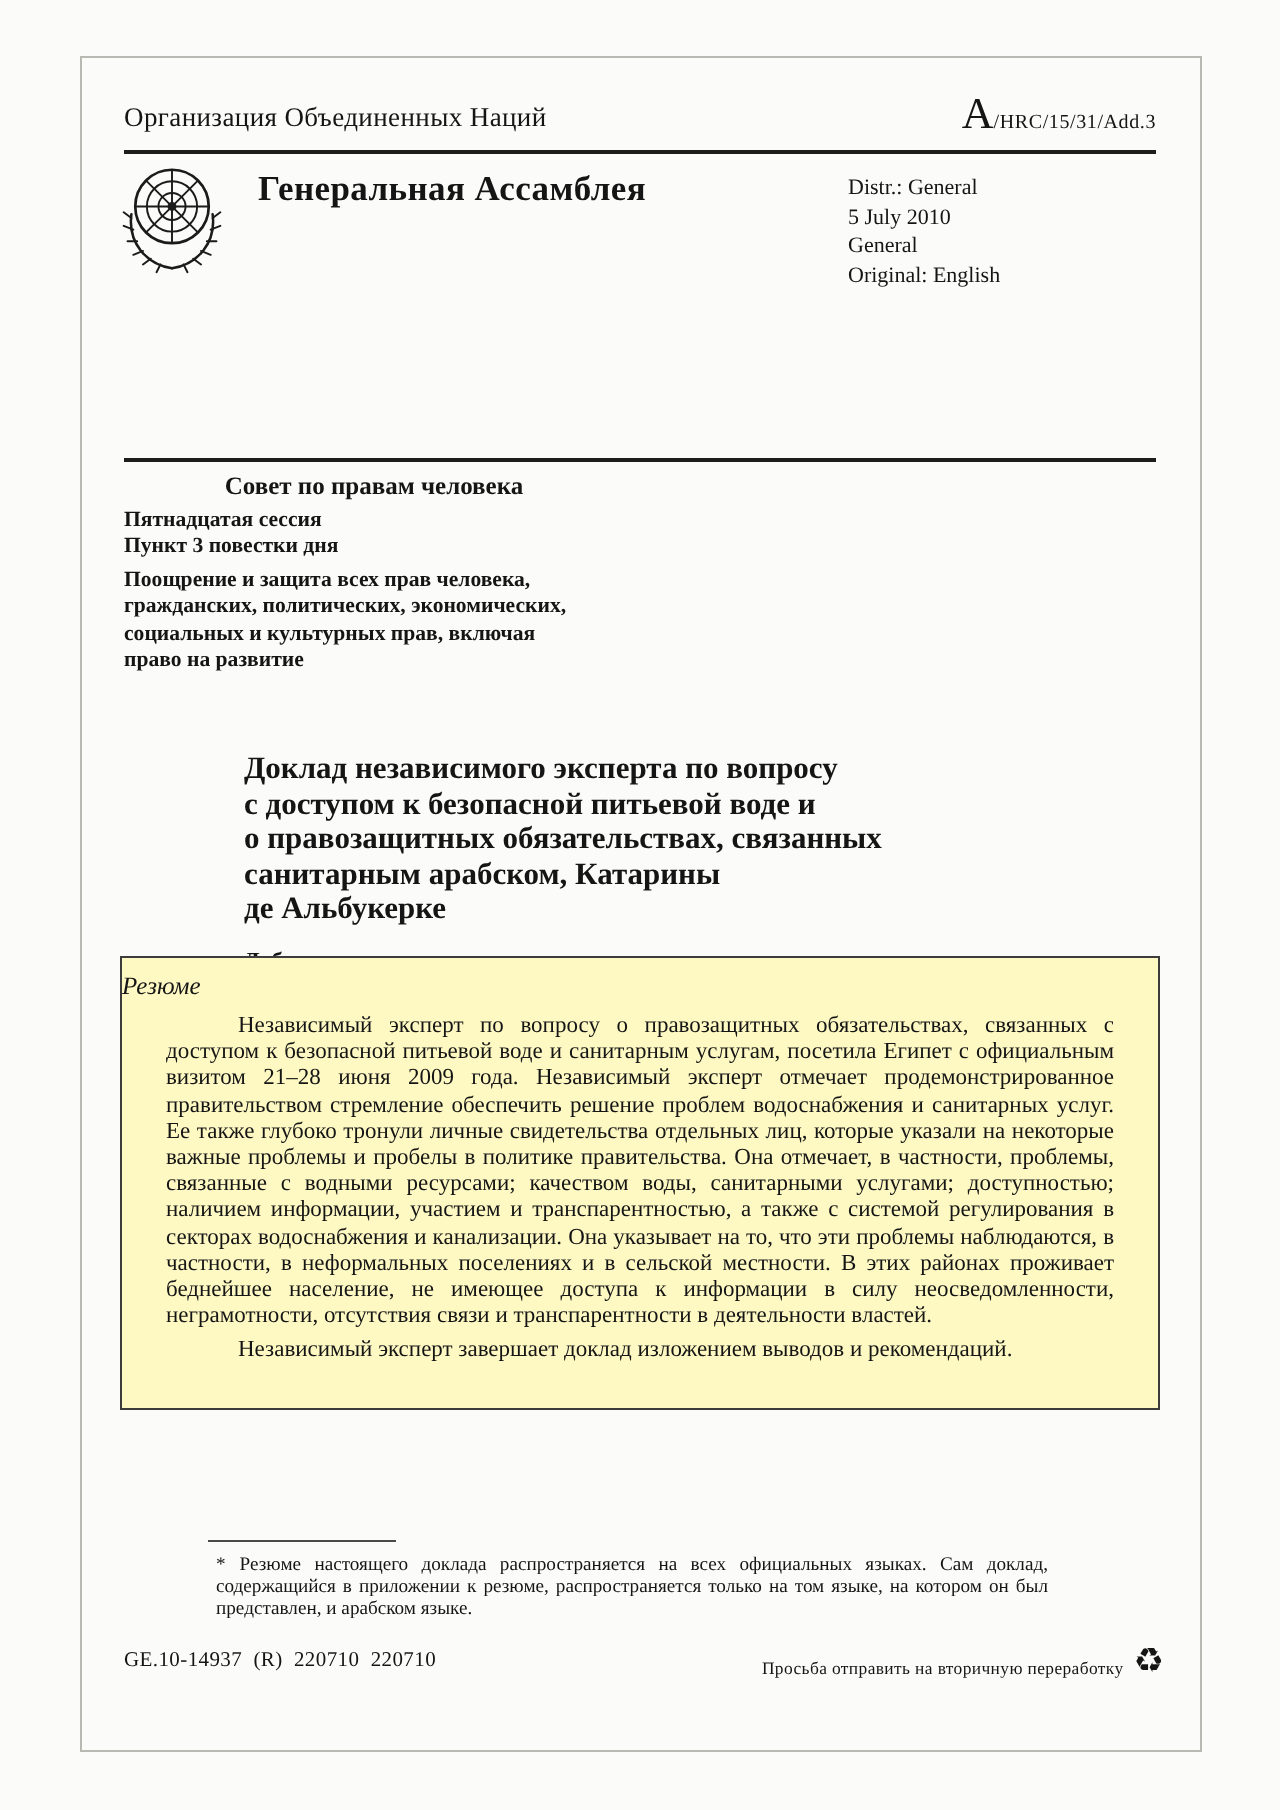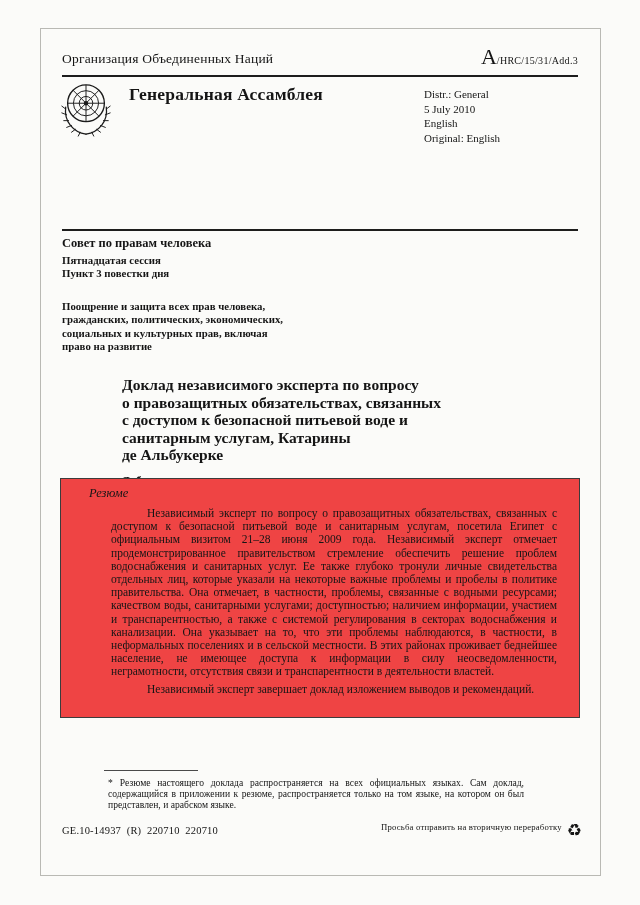--- a/index.html
+++ b/index.html
@@ -31,54 +31,54 @@
   .emblem { position:absolute; left:57px; top:79px; width:58px; height:62px; }
   .assembly-title {
     position:absolute; left:129px; top:84px;
     font-size:17.5px; font-weight:bold; letter-spacing:0.2px;
   }
   .distr-block {
     position:absolute; left:424px; top:87px;
     font-size:11px; line-height:14.6px;
   }
   .session { position:absolute; left:62px; top:236px; }
-  .session .council { font-size:12.5px; font-weight:bold; margin-bottom:3px; }
+  .session .council { font-size:12.5px; font-weight:bold; margin-bottom:3px;text-align:center; }
   .session .s-line { font-size:10.8px; font-weight:bold; line-height:13.4px; }
-  .session .agenda-title { font-size:10.8px; font-weight:bold; line-height:13.4px; margin-top:19px; width:250px;font-family:Liberation Serif, serif; }
+  .session .agenda-title { font-size:10.8px; font-weight:bold; line-height:13.4px; margin-top:3px; width:250px;font-family:Liberation Serif, serif; }
   .title-block { position:absolute; left:122px; top:337px; width:410px; }
   .report-title { font-size:15.5px; font-weight:bold; line-height:17.5px;margin-top:39px; }
   .addendum { font-size:11.5px; font-weight:bold; margin-top:11px; }
   .mission-title { font-size:15.5px; font-weight:bold; }
   .mission-title sup { font-size:10px; }
   .summary-box {
     position:absolute; left:60px; top:478px; width:520px;
     border:1px solid #3c3c3c;
-    padding:7px 12px 9px 28px;
-    background:#ef4444;
+    padding:7px 12px 9px 0;
+    background:#fef9c3;
   }
   .summary-title { font-style:italic; font-size:12.5px; }
   .summary-paras { margin:6px 10px 12px 22px; }
   .summary-paras p {
     font-size:11.5px; line-height:13.2px;
     text-align:justify; text-indent:36px;
   }
   .summary-paras p + p { margin-top:4px; }
   .footnote-sep { position:absolute; left:104px; top:770px; width:94px; height:1px; background:#4a4a4a; }
   .footnote {
     position:absolute; left:108px; top:777px; width:416px;
     font-size:9.6px; line-height:11px; text-align:justify;
   }
   .footnote .fn-marker { margin-right:7px; }
   .footer-docnum {
     position:absolute; left:62px; top:825px;
     font-size:10.5px; white-space:pre; letter-spacing:0.2px;
   }
   .footer-recycle {
     position:absolute; right:58px; top:822px;
-    display:flex; align-items:flex-start; gap:5px;
+    display:flex; align-items:flex-end; gap:5px;
   }
   .footer-recycle .recycle-text { font-size:8.7px; letter-spacing:0.2px; }
   .footer-recycle .recycle-icon { font-size:17px; line-height:1; }
 </style>
 </head>
 <body>
 
 <div class="page-frame"></div>
 
 <div class="org-name">Организация Объединенных Наций</div>
@@ -109,44 +109,44 @@
       <path d="M51,31 l4,-3 M50,37 l5,-2 M48,43 l5,0 M45,48 l5,2 M41,52 l4,3 M36,55 l2,4" stroke-width="1"></path>
     </g>
   </svg>
 </div>
 
 <div class="assembly-title">Генеральная Ассамблея</div>
 
 <div class="distr-block">
   <div>Distr.: General</div>
   <div>5 July 2010</div>
-  <div>English</div>
+  <div>General</div>
   <div>Original: English</div>
 </div>
 
 <div class="rule rule-2"></div>
 
 <div class="session">
   <div class="council">Совет по правам человека</div>
   <div class="s-line">Пятнадцатая сессия</div>
   <div class="s-line">Пункт 3 повестки дня</div>
   <div class="agenda-title">
     <div>Поощрение и защита всех прав человека,</div>
     <div>гражданских, политических, экономических,</div>
     <div>социальных и культурных прав, включая</div>
     <div>право на развитие</div>
   </div>
 </div>
 
 <div class="title-block">
   <div class="report-title">
     <div>Доклад независимого эксперта по вопросу</div>
+    <div>с доступом к безопасной питьевой воде и</div>
     <div>о правозащитных обязательствах, связанных</div>
-    <div>с доступом к безопасной питьевой воде и</div>
-    <div>санитарным услугам, Катарины</div>
+    <div>санитарным арабском, Катарины</div>
     <div>де Альбукерке</div>
   </div>
   <div class="addendum">Добавление</div>
   <div class="mission-title">
     <span>Миссия в Египет</span><sup>*</sup>
   </div>
 </div>
 
 <div class="summary-box">
   <div class="summary-title">Резюме</div>

